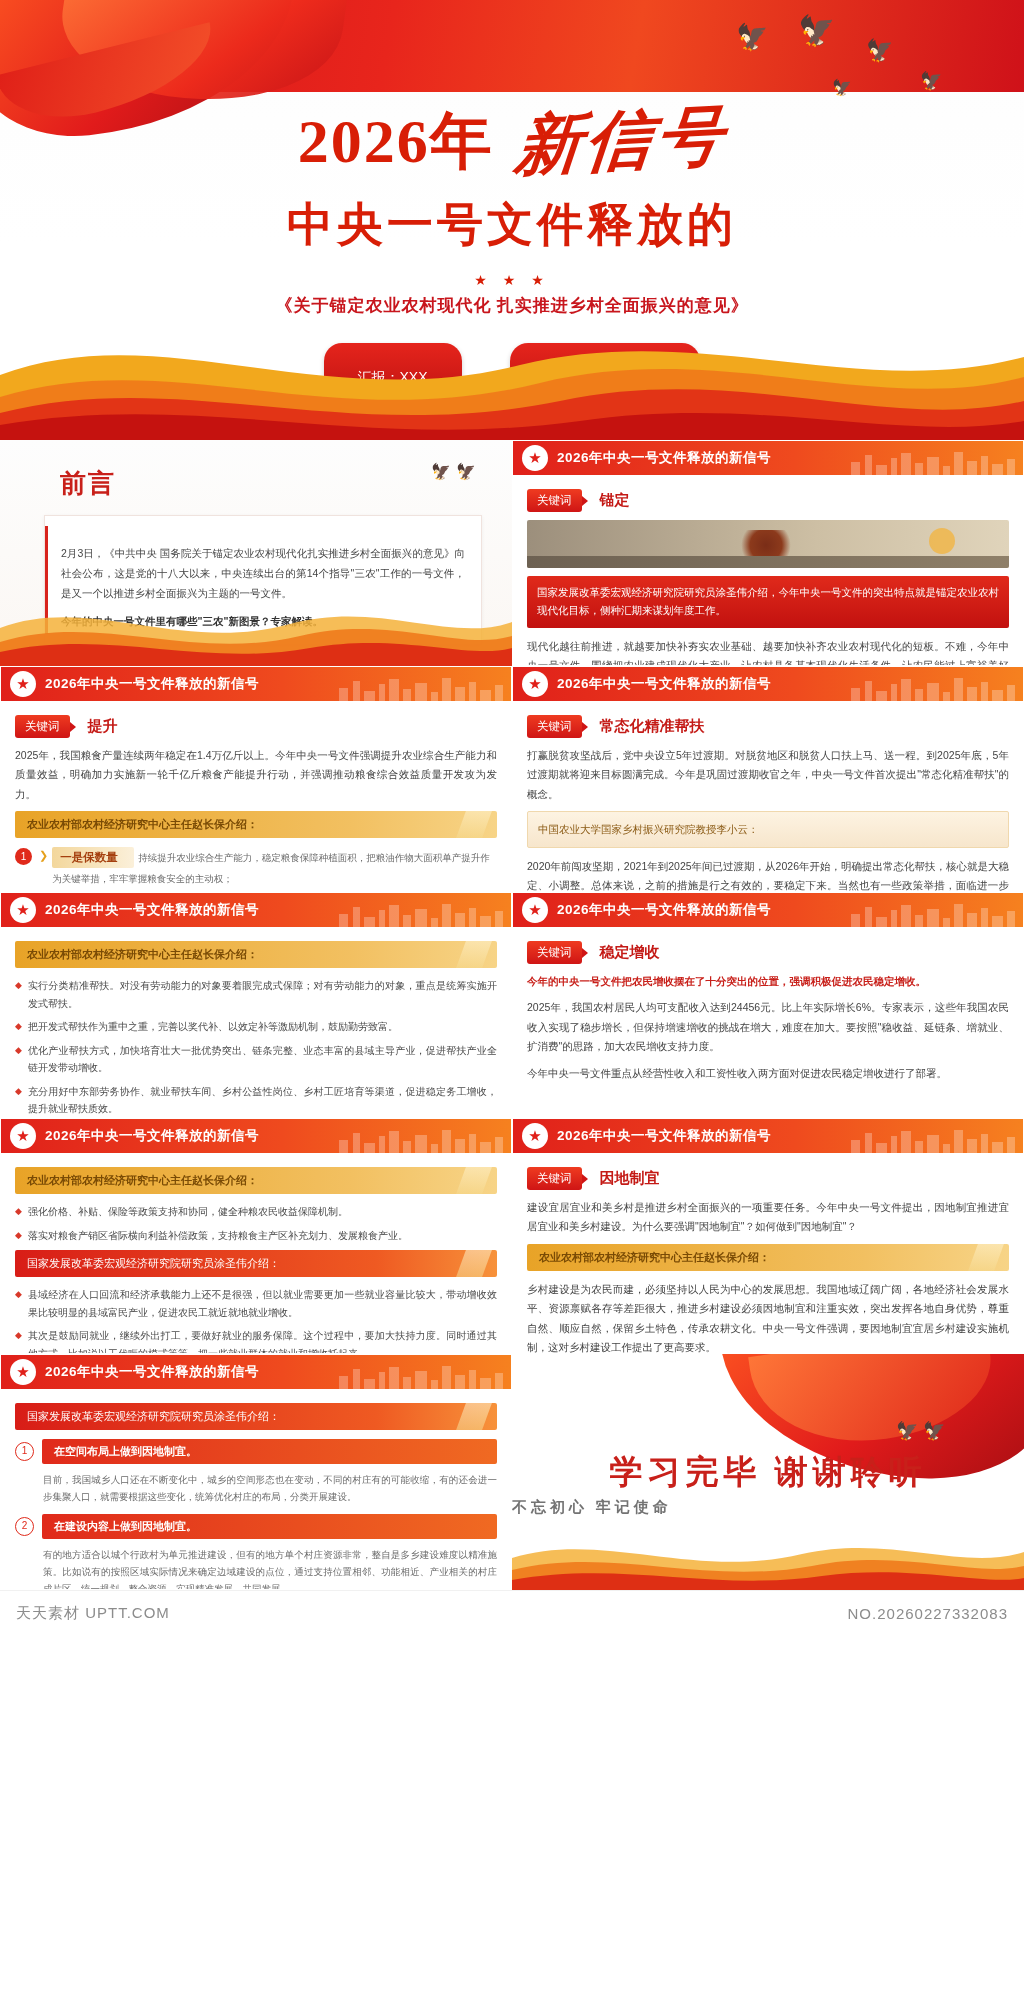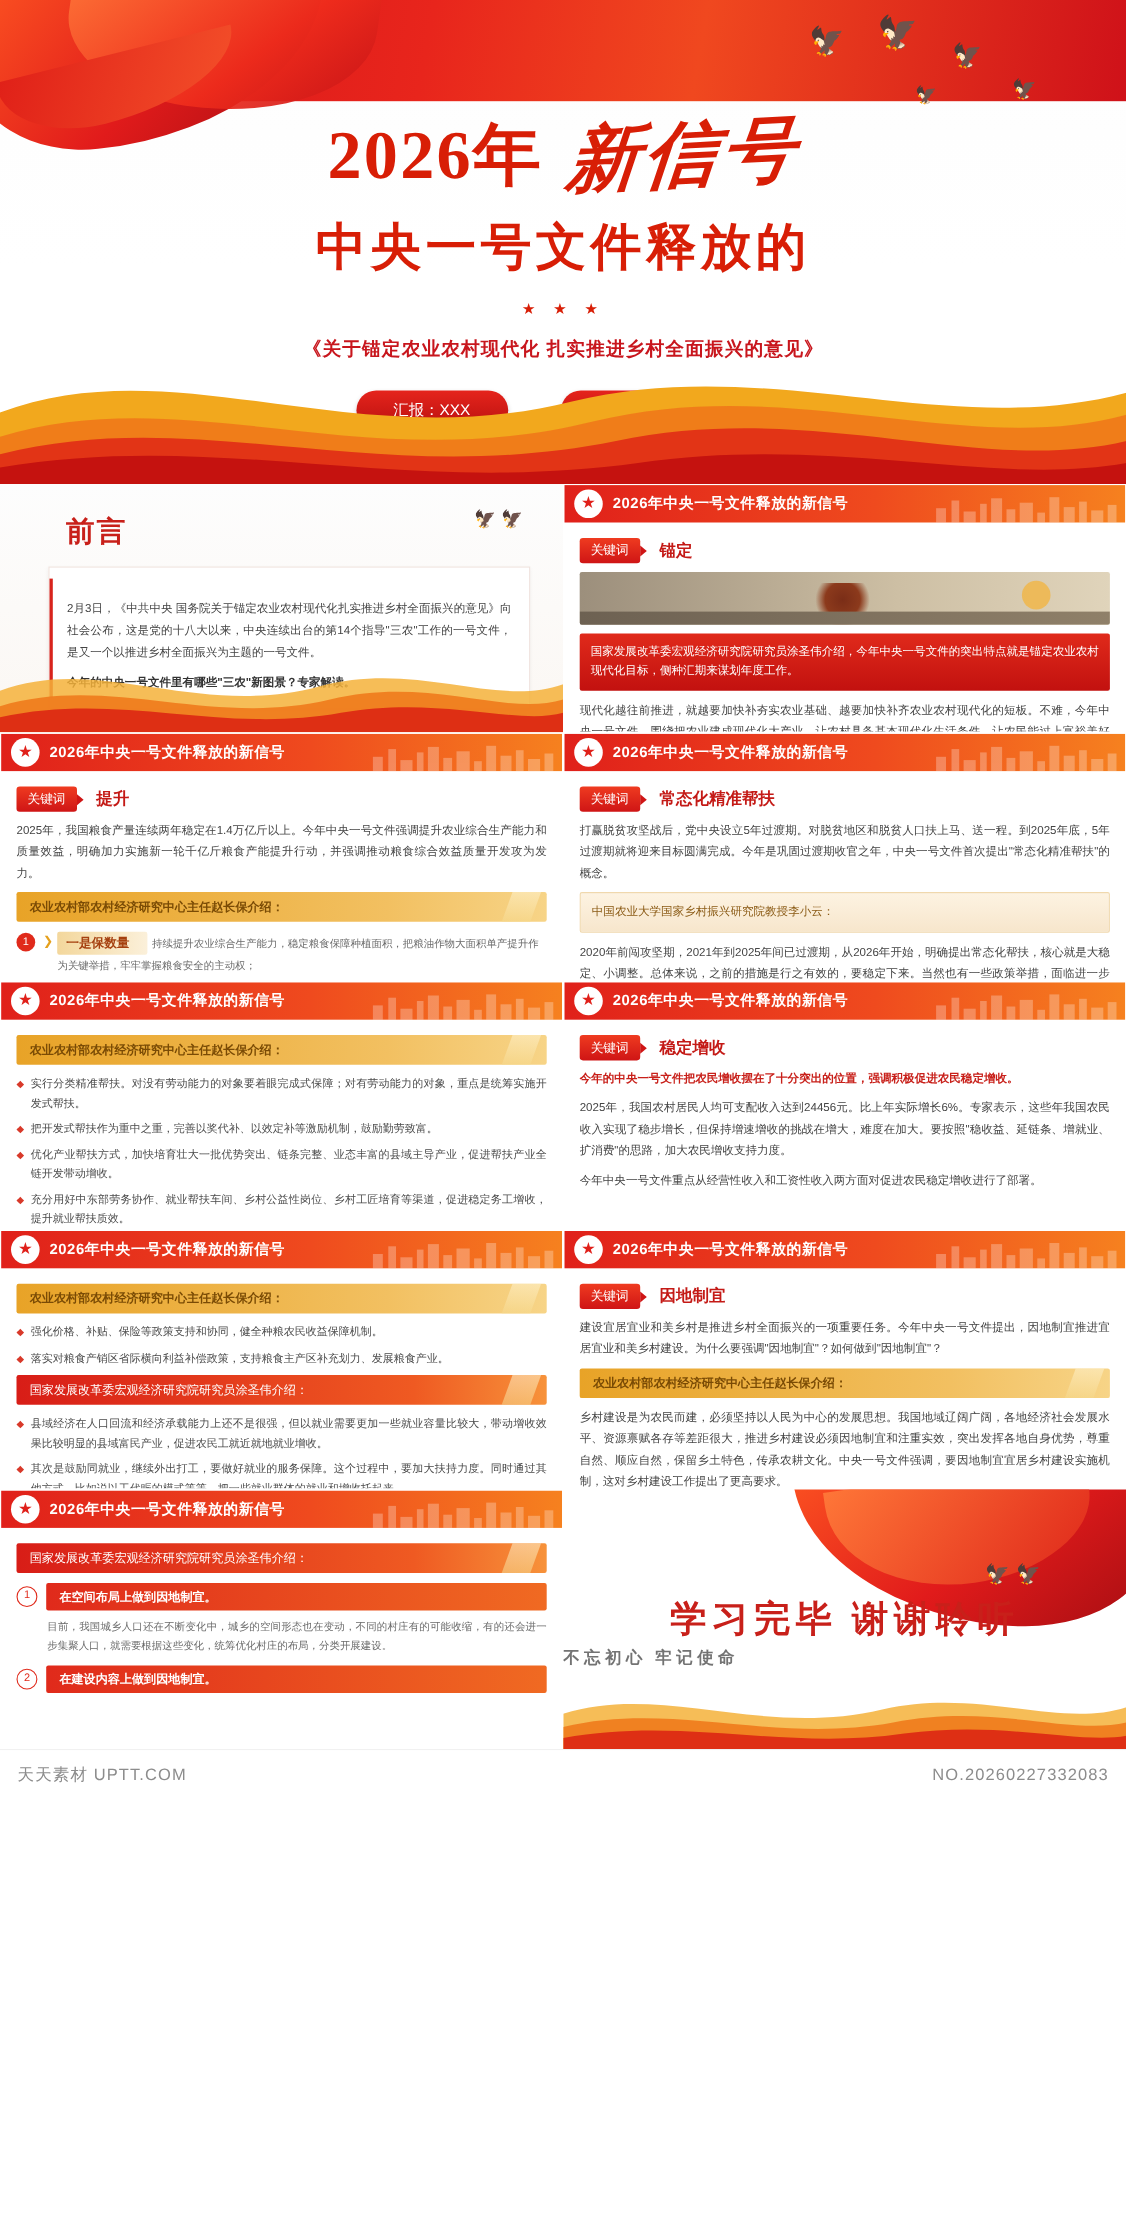--- a/index.html
+++ b/index.html
@@ -56,27 +56,27 @@
     font-style:italic; letter-spacing:4px;
     transform: skewX(-8deg) rotate(-3deg);
   }
   .title-sub {
     margin-top:8px;
     font-family:"Liberation Serif", serif;
     font-size:46px; font-weight:bold; color:#d81e06; letter-spacing:4px;
   }
   .stars { margin-top:16px; color:#d81e06; font-size:14px; letter-spacing:6px; }
   .cover-quote {
-    margin-top:18px; font-size:17px; color:#c8161d; letter-spacing:1px;
-    font-family:Liberation Sans, sans-serif; font-weight:bold;
+    margin-top:6px; font-size:17px; color:#c8161d; letter-spacing:1px;
+    font-family:Liberation Serif, serif; font-weight:bold;
   }
   .cover-pills { margin-top:26px; display:flex; justify-content:center; gap:48px; }
   .pill {
     background: linear-gradient(180deg,#e5241c,#b8100f);
-    color:#fff; font-size:14px; padding:9px 34px; border-radius:18px;
+    color:#fff; font-size:14px; padding:26px 34px; border-radius:18px;
     box-shadow:0 2px 5px rgba(0,0,0,.18);
   }
   .wave {
     position:absolute; bottom:0; left:0; width:100%; height:135px; overflow:hidden;
   }
   .wave svg { display:block; }
 
   
   .grid { display:grid; grid-template-columns:1fr 1fr; }
   .slide {
@@ -608,20 +608,21 @@
         <div class="red-label label-notch">国家发展改革委宏观经济研究院研究员涂圣伟介绍：</div>
         <div class="step-item">
           <span class="step-num">1</span>
           <span class="step-bar">在空间布局上做到因地制宜。</span>
         </div>
         <p class="step-desc">目前，我国城乡人口还在不断变化中，城乡的空间形态也在变动，不同的村庄有的可能收缩，有的还会进一步集聚人口，就需要根据这些变化，统筹优化村庄的布局，分类开展建设。</p>
         <div class="step-item">
           <span class="step-num">2</span>
           <span class="step-bar">在建设内容上做到因地制宜。</span>
         </div>
+        <p class="step-desc">有的地方适合以城个行政村为单元推进建设，但有的地方单个村庄资源非常，整自是多乡建设难度以精准施策。比如说有的按照区域实际情况来确定边域建设的点位，通过支持位置相邻、功能相近、产业相关的村庄成片区，统一规划、整合资源，实现精准发展、共同发展。</p>
 
       </div>
     </section>
 
     <section class="final">
       <div class="final-ribbon"></div>
       <div class="final-ribbon2"></div>
       <div class="final-doves">🦅 🦅</div>
       <div class="final-main">学习完毕  谢谢聆听</div>
       <div class="final-sub">不忘初心  牢记使命</div>

